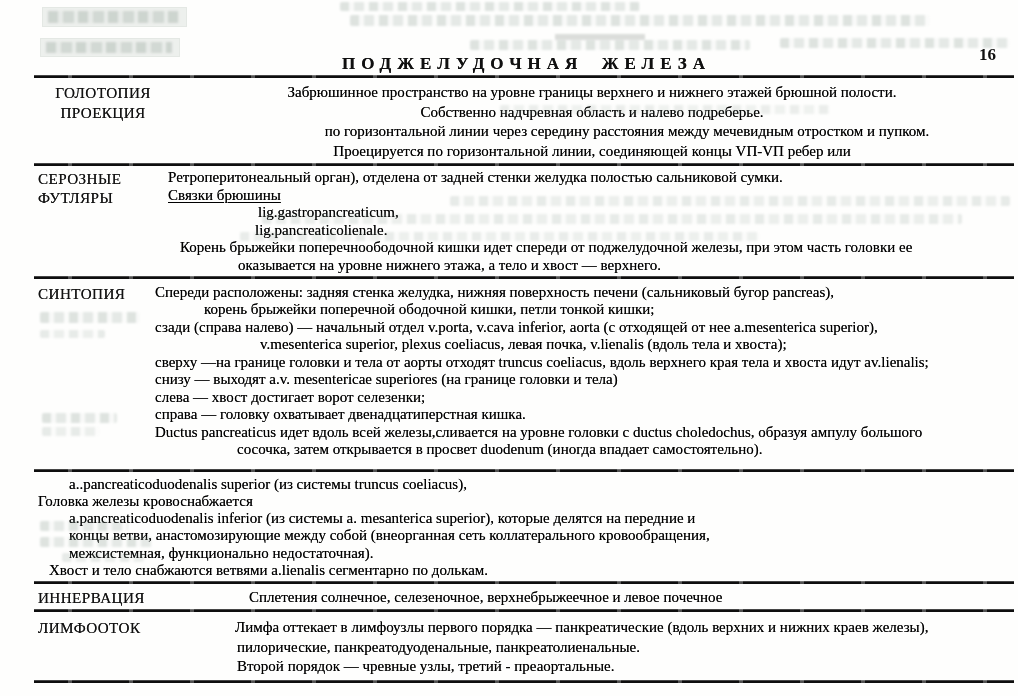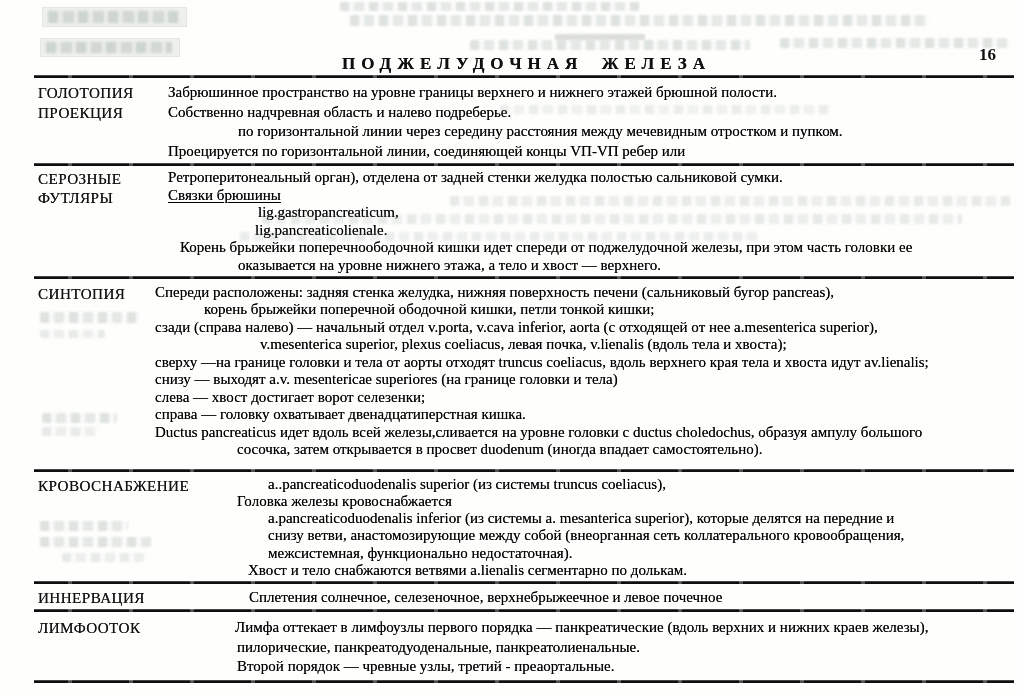--- a/index.html
+++ b/index.html
@@ -35,21 +35,21 @@
   .lab {
     font-size:15.2px; letter-spacing:.4px; color:#121212;
     white-space:nowrap; text-shadow:0 0 .45px rgba(0,0,0,.75);
   }
   .content { flex:1 1 auto; min-width:0; }
   .line {
     font-size:15px; white-space:nowrap; color:#000000;
     text-shadow:0 0 .45px rgba(0,0,0,.7);
   }
   .u { text-decoration:underline; text-underline-offset:2px; }
-  .s0 { padding-top:5px; padding-bottom:2px; } .s0 .line, .s0 .lab { line-height:19.5px; }
+  .s0 { padding-top:5px; padding-bottom:2px; } .s0 .line, .s0 .lab { line-height:19.5px;text-align:center; }
   .s1 { padding-top:3px; padding-bottom:1px; } .s1 .line { line-height:17.6px; } .s1 .lab { line-height:19px; }
   .s2 { padding-top:5px; padding-bottom:10px; } .s2 .line { line-height:17.5px; } .s2 .lab { line-height:19px; }
   .s3 { padding-top:4px; padding-bottom:2px; } .s3 .line { line-height:17.3px; } .s3 .lab { line-height:19px; }
   .s4 { padding-top:4px; padding-bottom:2px;gap:12px; } .s4 .line, .s4 .lab { line-height:19px; }
   .s5 { padding-top:6px; padding-bottom:3px; } .s5 .line, .s5 .lab { line-height:19.5px; }
   
   .g {
     position:absolute; border-radius:2px; filter:blur(1.1px); opacity:.42;
     background:repeating-linear-gradient(90deg,
       rgba(138,156,146,.65) 0 9px, rgba(138,156,146,.10) 9px 14px,
@@ -141,28 +141,25 @@
       <div class="line">снизу — выходят a.v. mesentericae superiores (на границе головки и тела)</div>
       <div class="line">слева — хвост достигает ворот селезенки;</div>
       <div class="line">справа — головку охватывает двенадцатиперстная кишка.</div>
       <div class="line">Ductus pancreaticus идет вдоль всей железы,сливается на уровне головки с ductus choledochus, образуя ампулу большого</div>
       <div class="line" style="margin-left:82px;">сосочка, затем открывается в просвет duodenum (иногда впадает самостоятельно).</div>
     </div>
   </div>
   <div class="rule"></div>
 
   <div class="sec s3">
-    <div class="lab-col" style="width:199px;">
-      <div class="lab">КРОВОСНАБЖЕНИЕ</div>
-    </div>
     <div class="content">
       <div class="line" style="margin-left:31px;">a..pancreaticoduodenalis superior (из системы truncus coeliacus),</div>
       <div class="line">Головка железы кровоснабжается</div>
       <div class="line" style="margin-left:31px;">a.pancreaticoduodenalis inferior (из системы a. mesanterica superior), которые делятся на передние и</div>
-      <div class="line" style="margin-left:31px;">снизу ветви, анастомозирующие между собой (внеорганная сеть коллатерального кровообращения,</div>
+      <div class="line" style="margin-left:31px;">концы ветви, анастомозирующие между собой (внеорганная сеть коллатерального кровообращения,</div>
       <div class="line" style="margin-left:31px;">межсистемная, функционально недостаточная).</div>
       <div class="line" style="margin-left:11px;">Хвост и тело снабжаются ветвями a.lienalis сегментарно по долькам.</div>
     </div>
   </div>
   <div class="rule"></div>
 
   <div class="sec s4">
     <div class="lab-col" style="width:199px;">
       <div class="lab">ИННЕРВАЦИЯ</div>
     </div>

